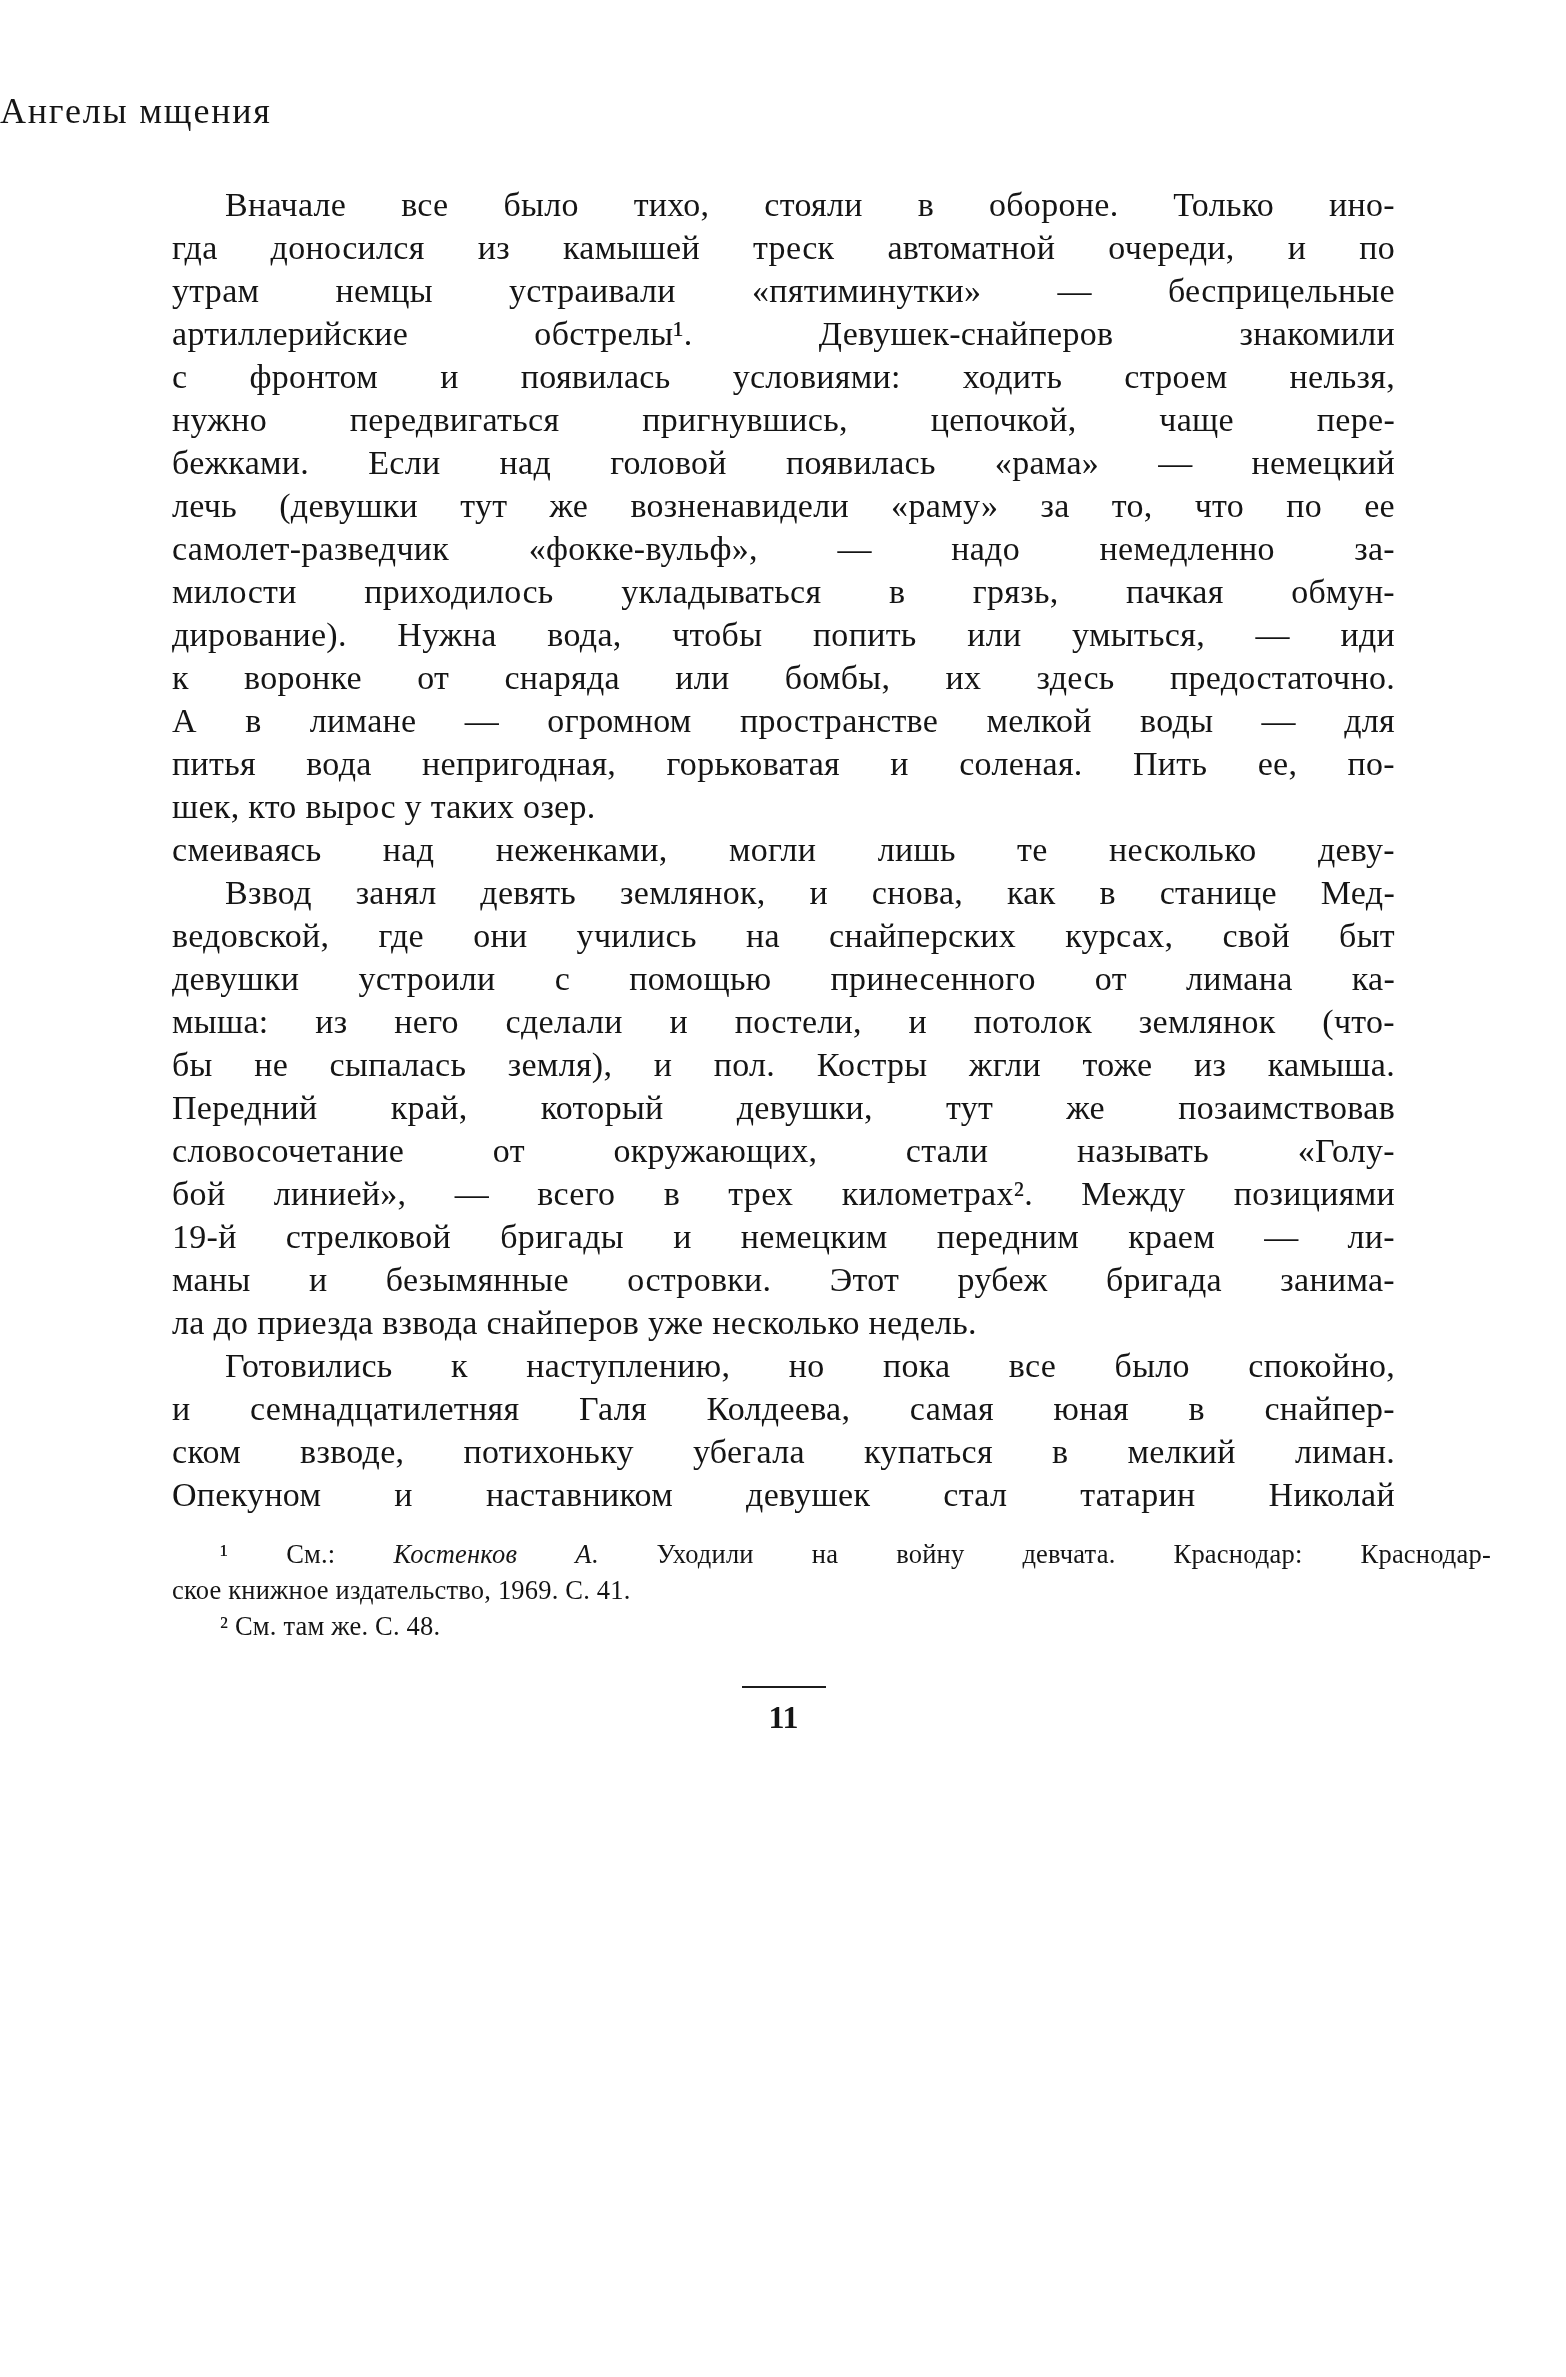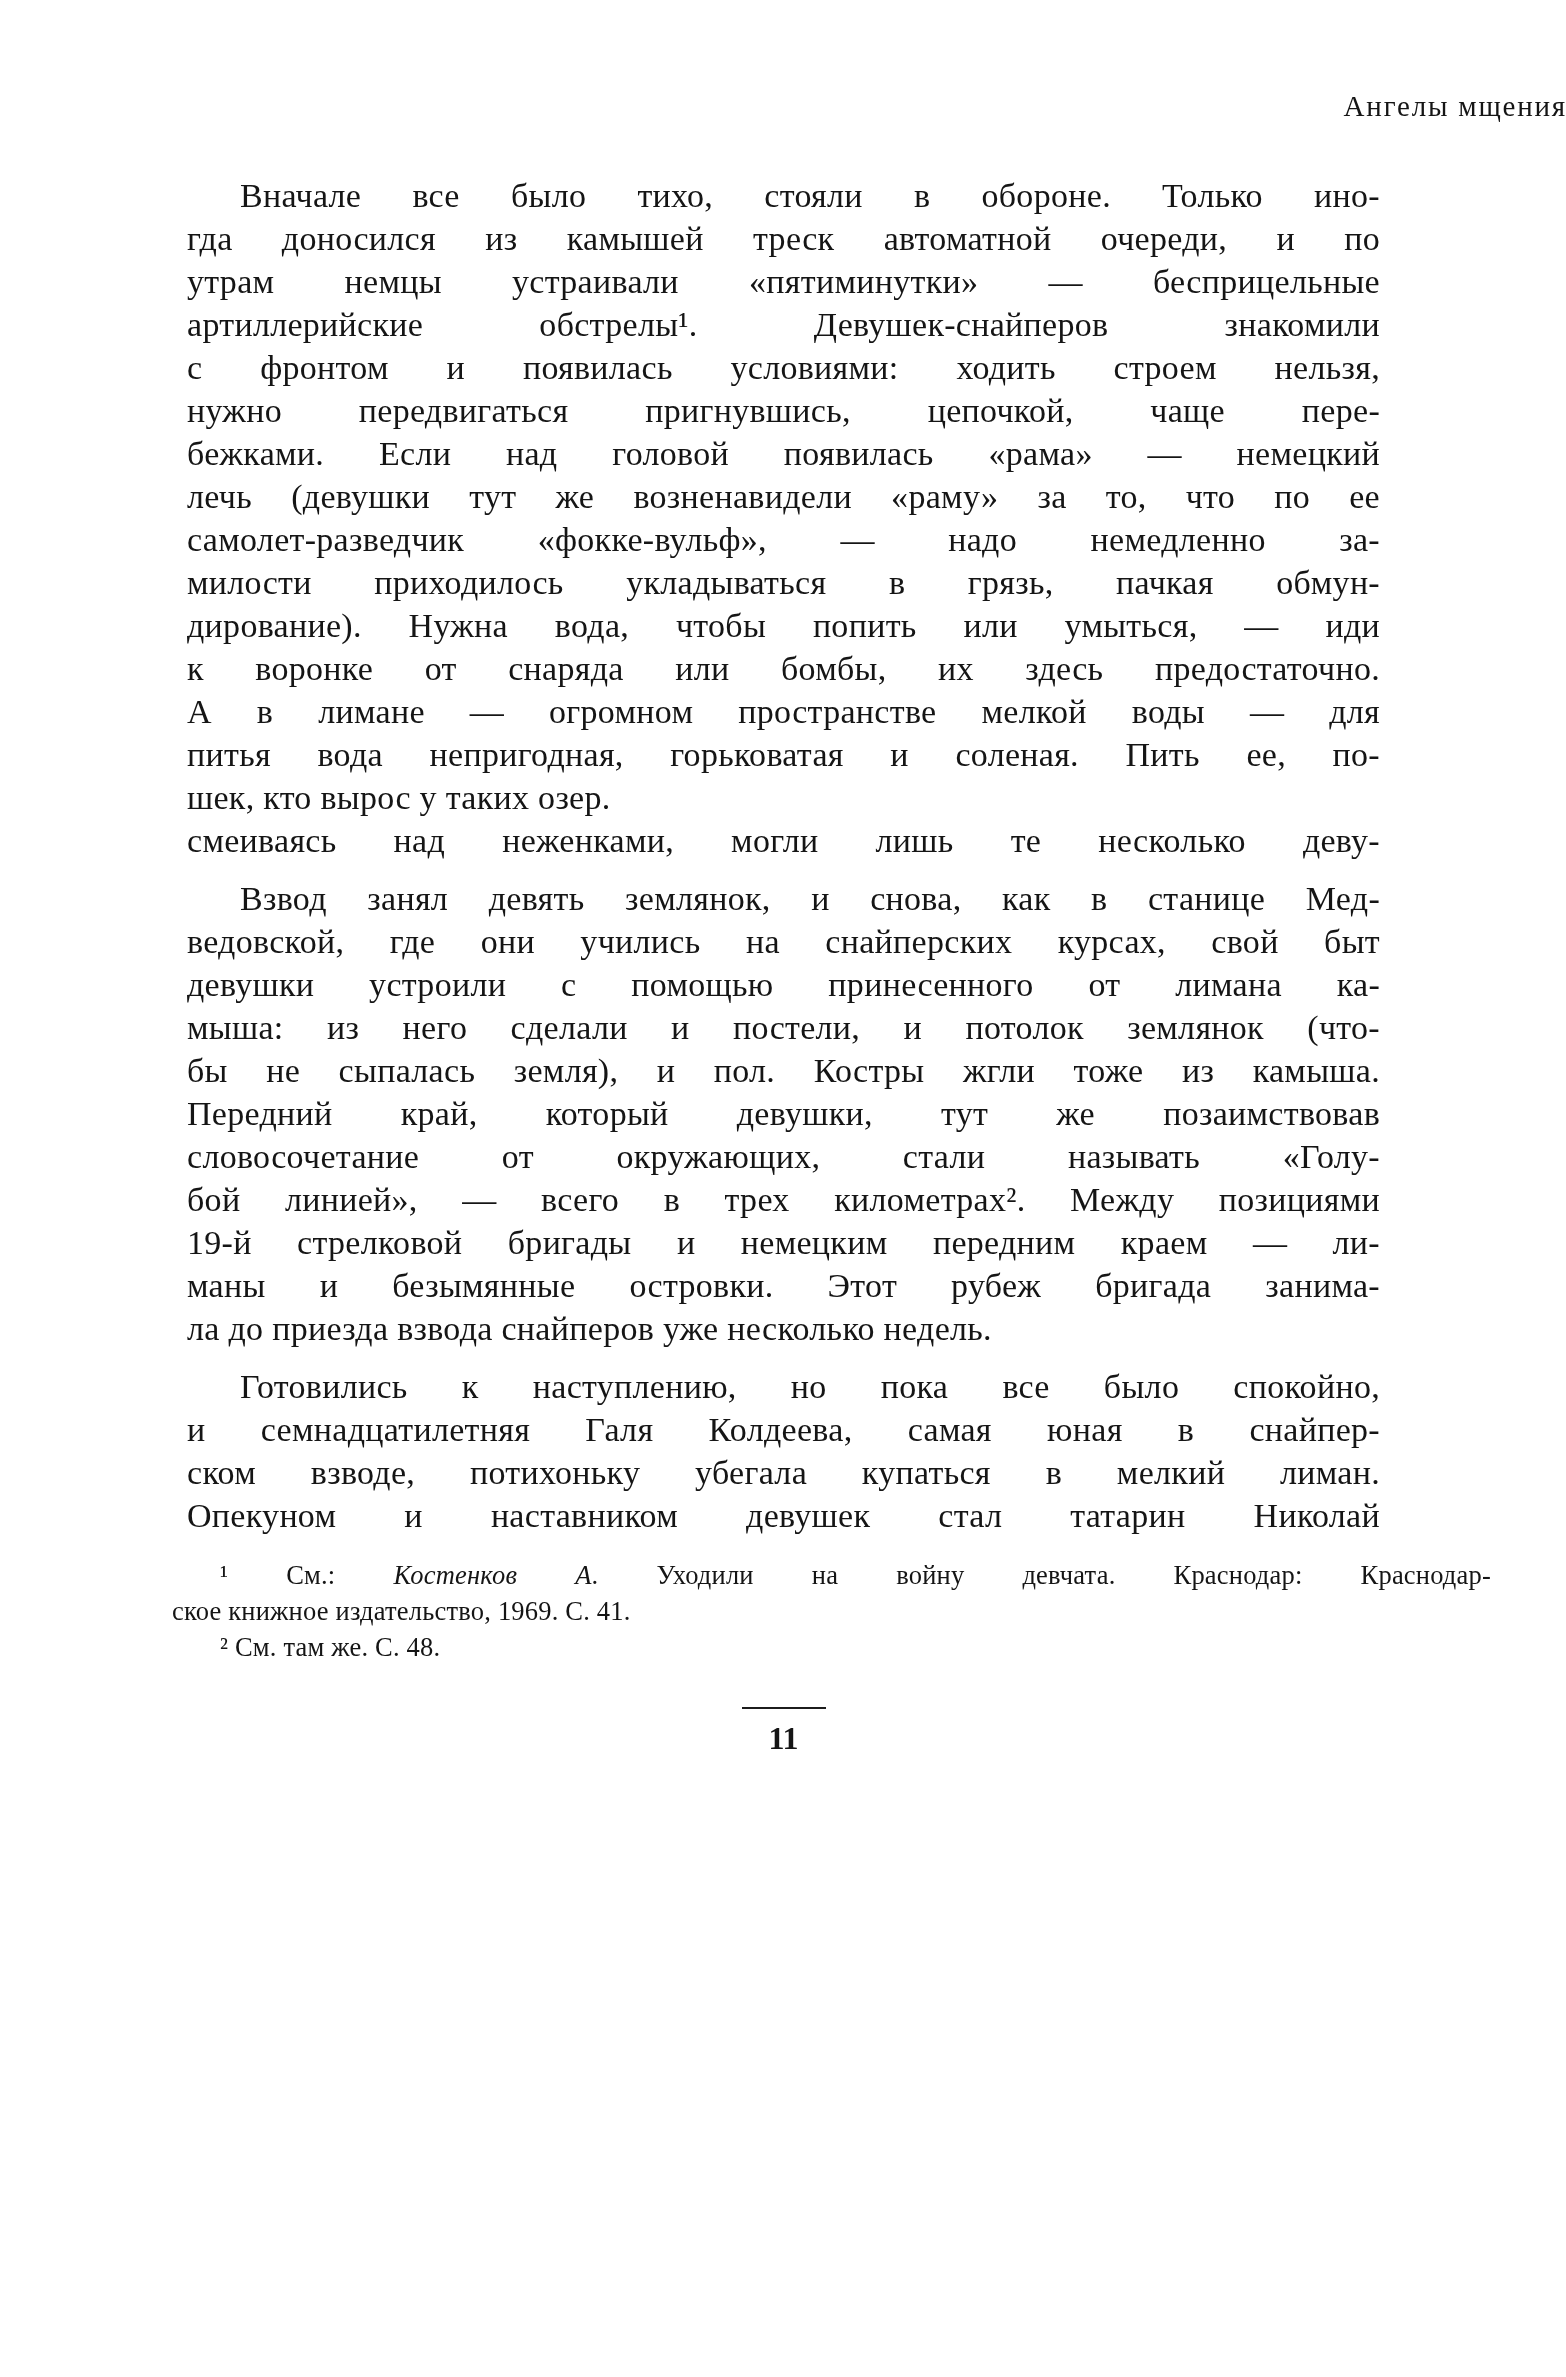--- a/index.html
+++ b/index.html
@@ -8,31 +8,31 @@
     width: 1567px;
     height: 2377px;
     margin: 0 auto;
     background: #ffffff;
     color: #151515;
     font-family: "Liberation Serif", "DejaVu Serif", serif;
     overflow: hidden;
   }
   .running-header {
     padding-top: 90px;
-    text-align: right;
-    font-size: 29px;
+    text-align: left;
+    font-size: 36px;
     letter-spacing: 1.8px;
   }
   .body-text {
     margin: 51px 172px 0 172px;
     font-size: 34px;
     line-height: 43px;
     letter-spacing: 0.3px;
   }
-  .paragraph { margin: 15px; }
+  .paragraph { margin: 0; }
   .line {
     text-align: justify;
     text-align-last: justify;
   }
   .line.indent { text-indent: 53px; }
   .line.para-end { text-align-last: left; }
   .footnotes {
     margin: 20px 76px 0 172px;
     font-size: 26.5px;
     line-height: 36px;

